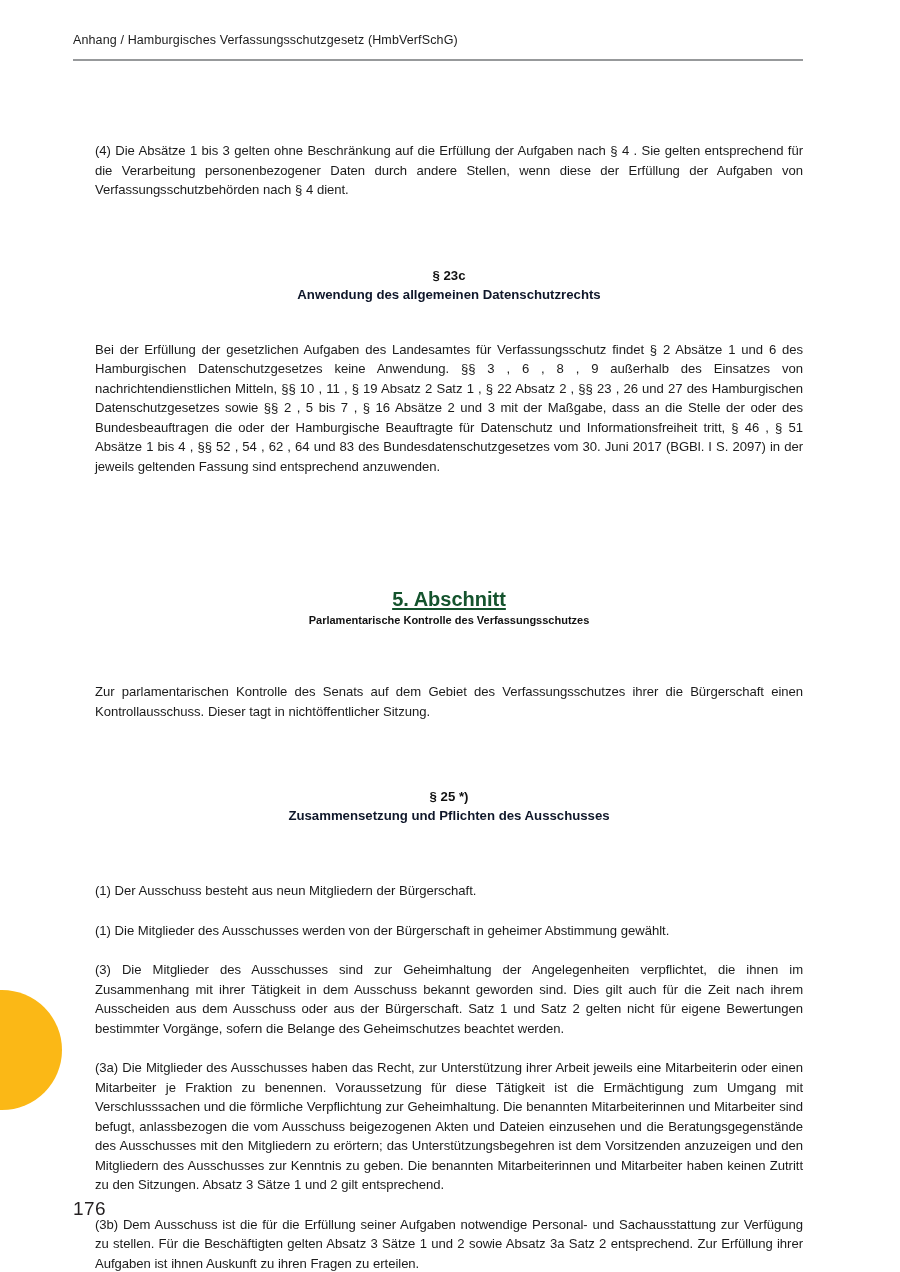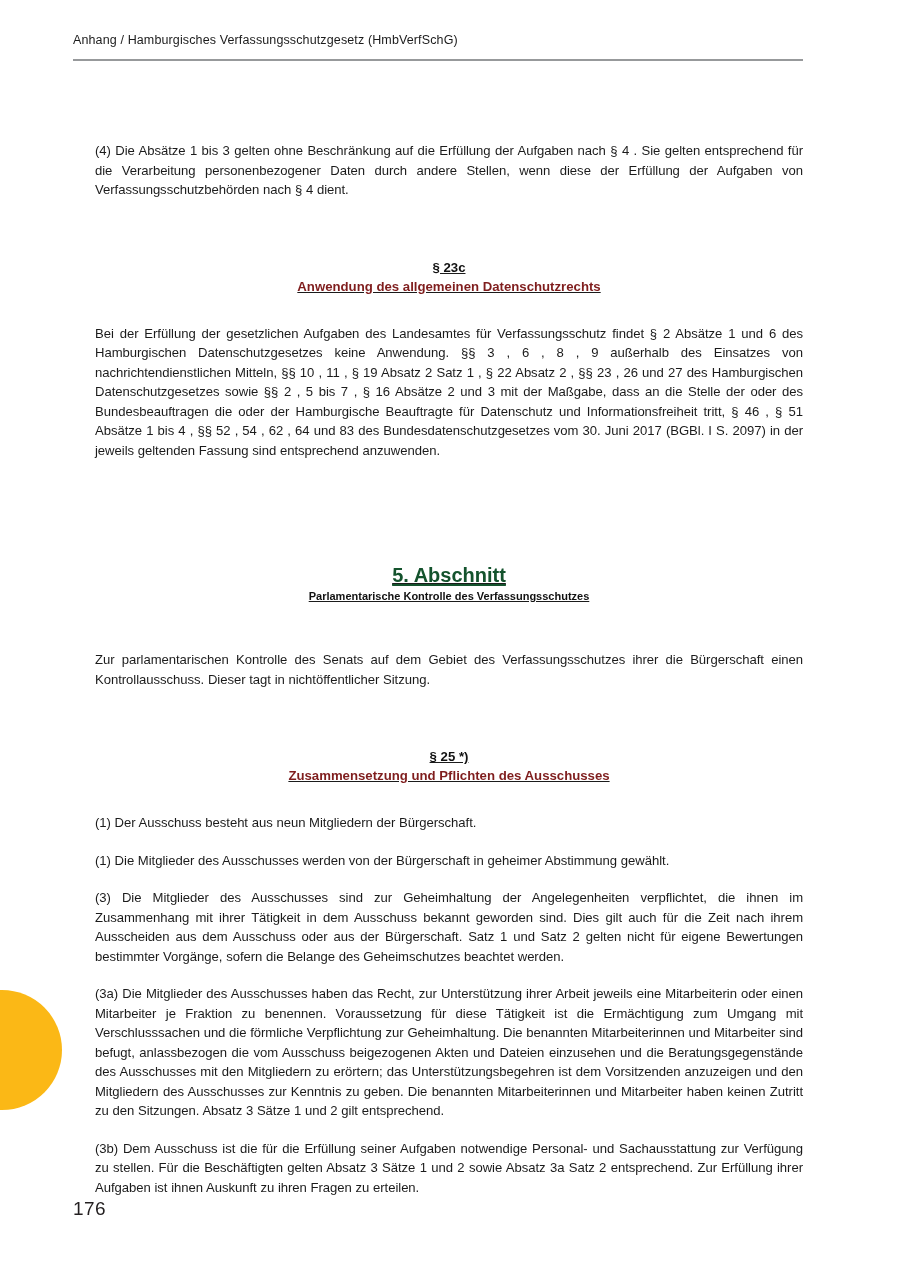--- a/index.html
+++ b/index.html
@@ -65,42 +65,42 @@
     font-size: 13.1px;
     line-height: 19.5px;
     text-align: justify;
     text-justify: inter-word;
     letter-spacing: -0.003em;
     word-spacing: 0.01em;
     color: #1b1b1b;
   }
   p.body.tight {
     margin-bottom: 18px;
+    margin-top: 20px;
   }
   p.body:last-child { margin-bottom: 0; }
 
   
   .heading-block {
     text-align: center;
-    margin: 4px;
-    text-decoration: underline;
+    margin: 12px;
   }
   .para-head {
     font-weight: bold;
     font-size: 13.2px;
     line-height: 19px;
     text-align: center;
     color: #111111;
   }
   .para-subhead {
     font-weight: bold;
     font-size: 13.2px;
     line-height: 19px;
     text-align: center;
-    color: #7f1d1d;
+    color: #0f172a;
   }
   .section-title {
     font-weight: bold;
     font-size: 20px;
     line-height: 22px;
     text-align: center;
     color: #14532d;
   }
   .section-title span.u {
     text-decoration: underline;

